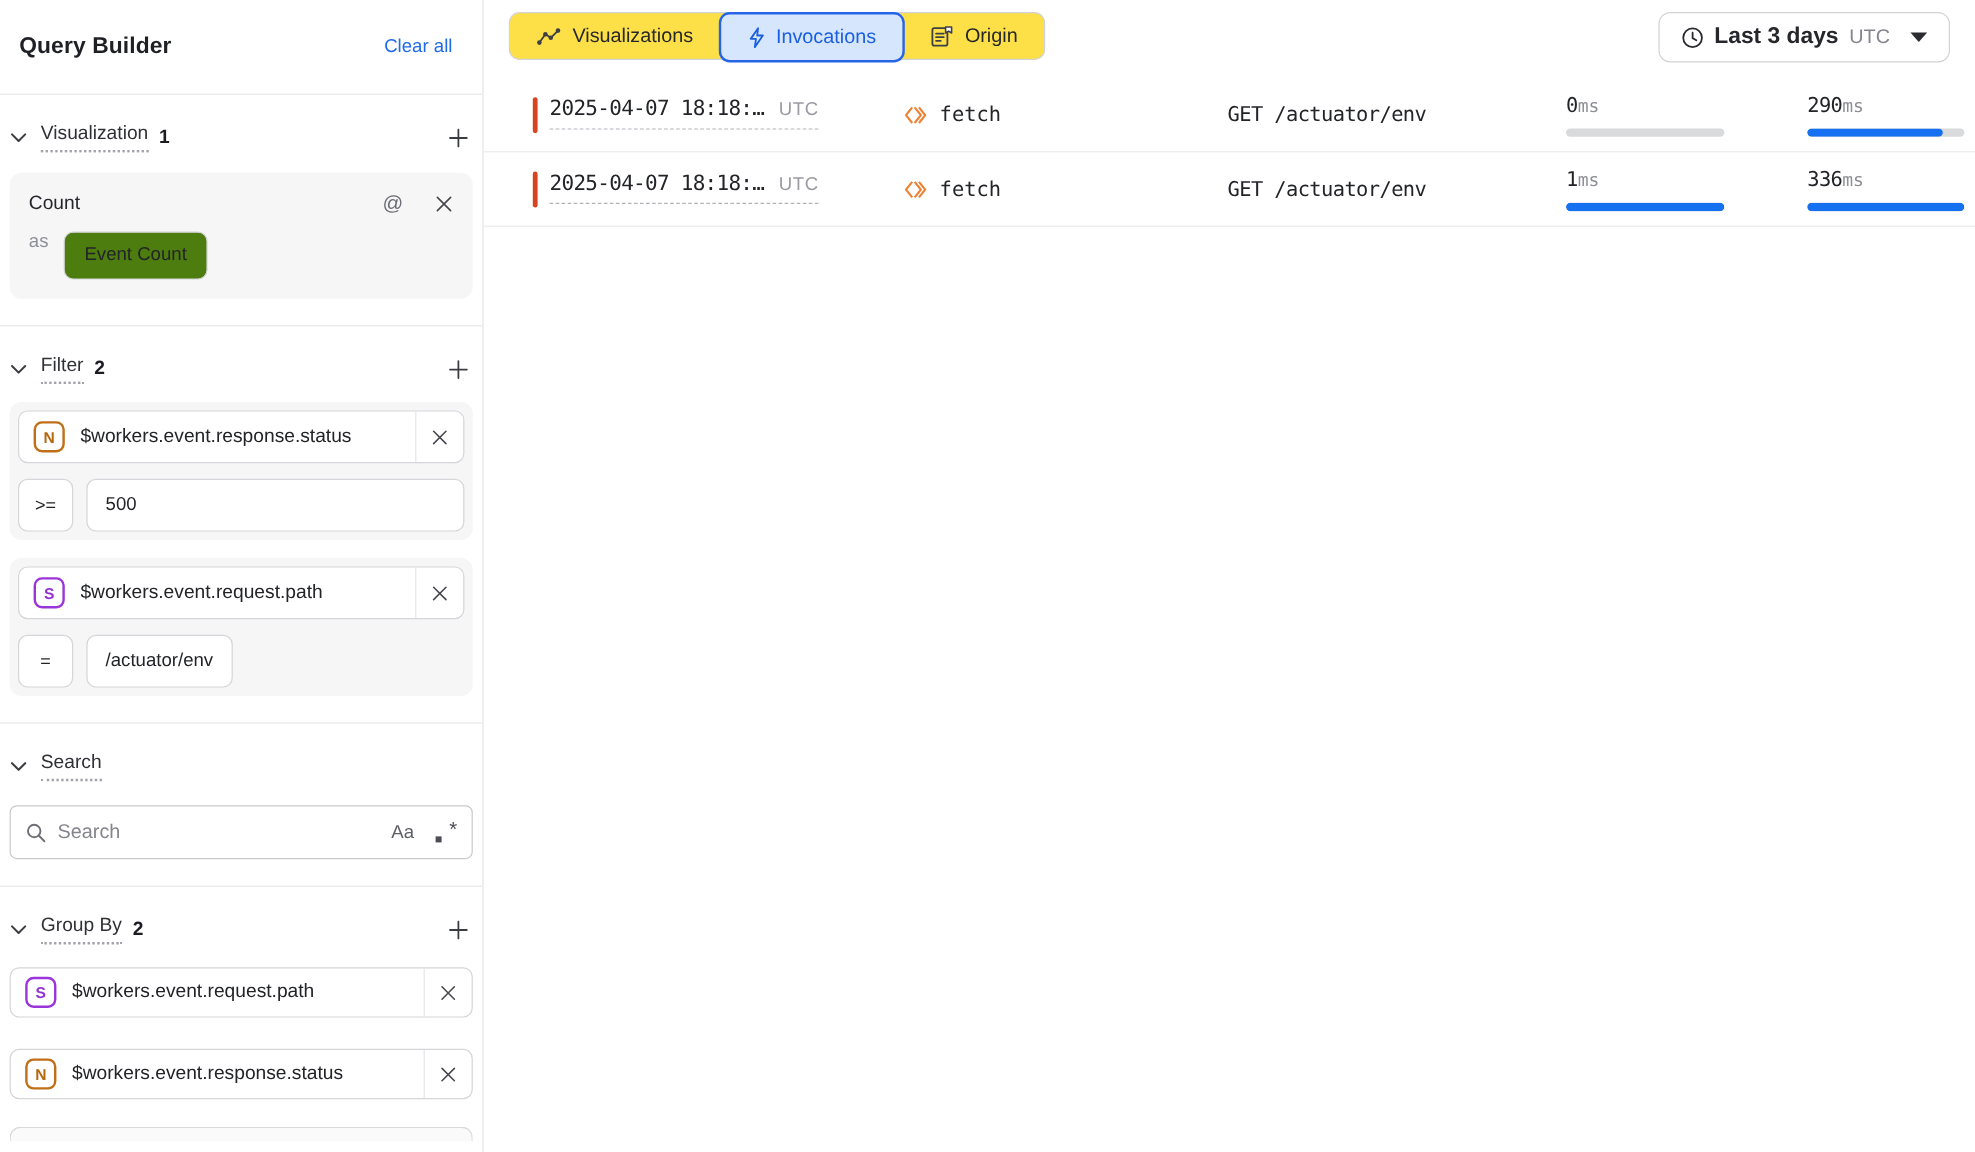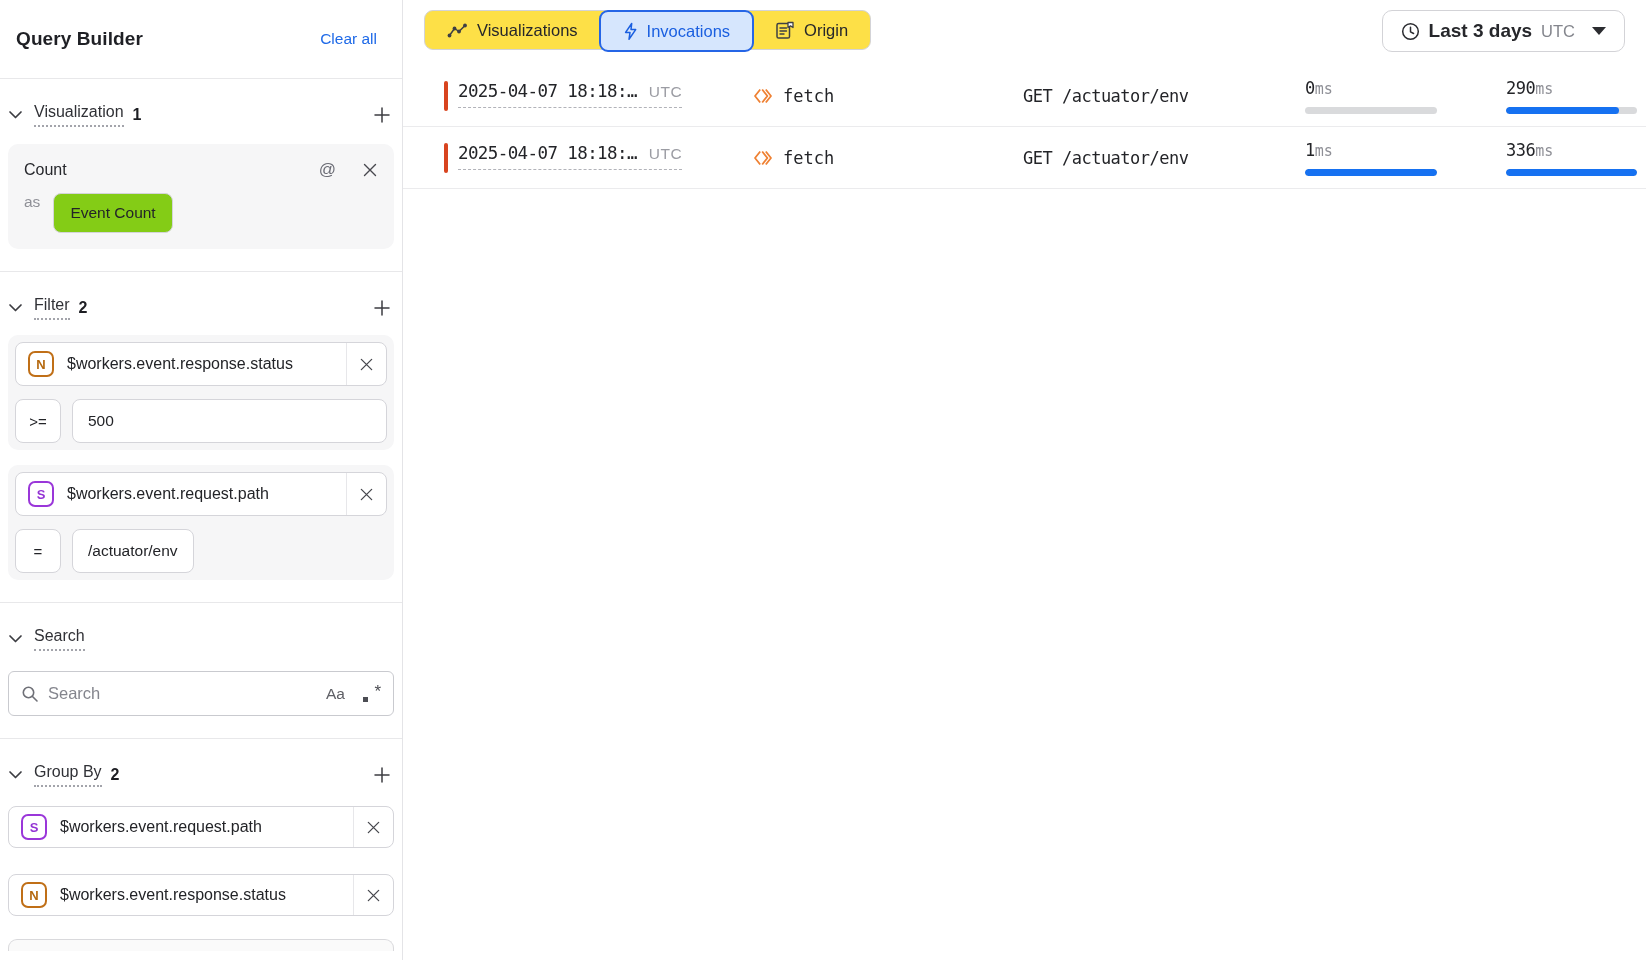--- a/index.html
+++ b/index.html
@@ -20,21 +20,21 @@
   .sec-count { font-size:16px; font-weight:700; color:#1c1d22; margin-left:9px; }
   .plus { margin-left:auto; width:20px; height:20px; cursor:pointer; }
 
   .card { background:#f6f6f7; border-radius:10px; margin:17px 8px 0 8px; padding:16px; }
   .card-row1 { display:flex; align-items:center; }
   .metric-name { font-size:16px; font-weight:500; color:#26272c; cursor:pointer; }
   .at-icon { margin-left:auto; font-size:17px; color:#6b6c75; cursor:pointer; }
   .xbtn { width:16px; height:16px; margin-left:26px; cursor:pointer; flex:none; }
   .as-row { display:flex; align-items:flex-start; margin-top:13px; }
   .as-label { color:#8f9097; font-size:15.5px; margin-right:13px; }
-  .alias-box { background:#84cc16; border:1px solid #d4d4d9; border-radius:8px; height:40px;
+  .alias-box { background:#4d7c0f; border:1px solid #d4d4d9; border-radius:8px; height:40px;
     display:inline-flex; align-items:center; padding:0 16px; font-size:15.5px; color:#232428; cursor:text; }
 
   .divider { height:1px; background:#e8e8ea; margin-top:22px; }
 
   .fcard { background:#f6f6f7; border-radius:10px; margin:15px 8px 0 8px; padding:7px; }
   .field-box { background:#fff; border:1px solid #d5d5da; border-radius:8px; height:44px;
     display:flex; align-items:center; padding-left:12px; cursor:pointer; }
   .badge { width:26px; height:26px; border-radius:7px; border:2px solid; display:flex;
     align-items:center; justify-content:center; font-size:13px; font-weight:700; flex:none; background:#fff; }
   .badge-n { border-color:#c06f17; color:#b5690f; }

